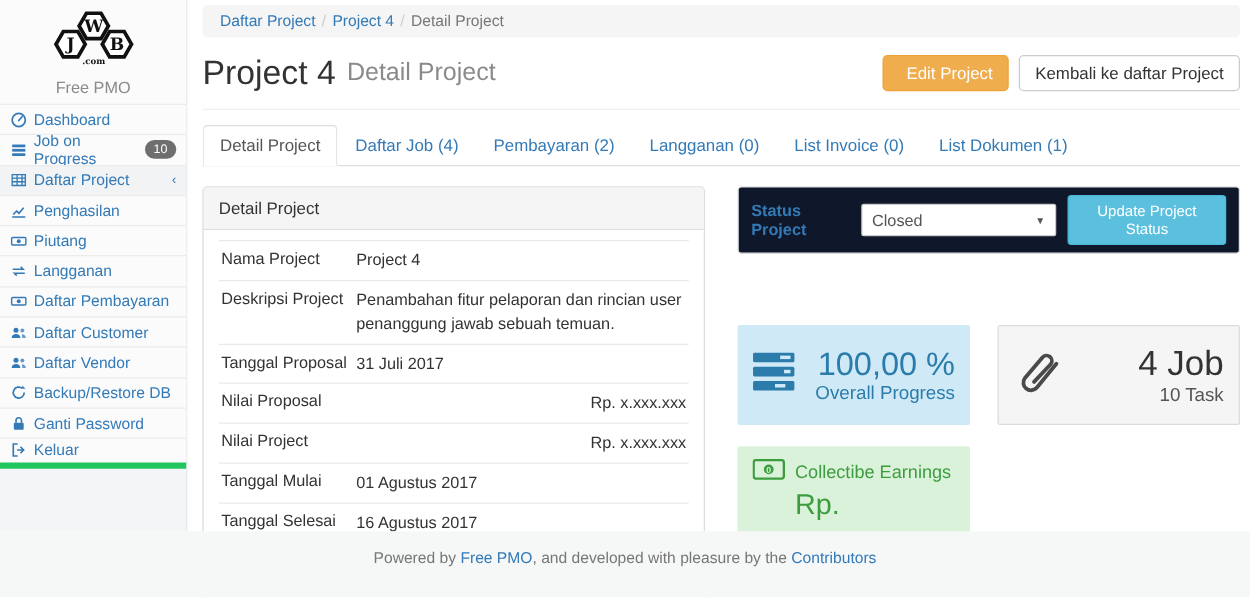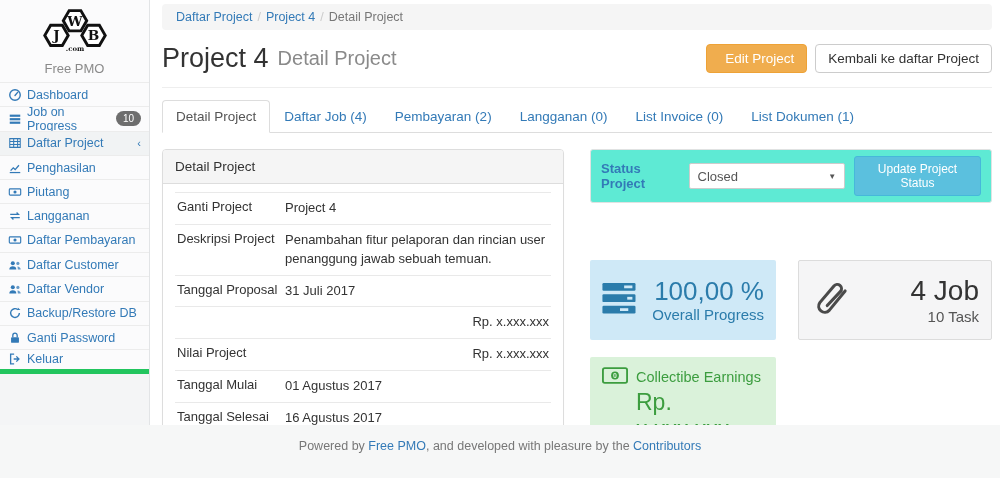--- a/index.html
+++ b/index.html
@@ -49,21 +49,21 @@
   .panel { width:402px; border:1px solid #ddd; border-radius:4px; background:#fff; flex-shrink:0; box-shadow:0 1px 1px rgba(0,0,0,.04); }
   .panel-heading { background:#f5f5f5; border-bottom:1px solid #ddd; border-radius:3px 3px 0 0; padding:9px 12px; font-size:13.5px; color:#333; }
   .panel-body { padding:8px 12px 12px; }
   .detail-row { display:flex; border-top:1px solid #e9e9e9; padding:6px 2px; font-size:13px; }
   .detail-label { width:108px; flex-shrink:0; color:#333; }
   .detail-value { flex:1; color:#333; line-height:1.45; }
   .detail-row.r-right .detail-value { text-align:right; }
 
   
   .right-col { flex:1; }
-  .status-bar { display:flex; align-items:center; gap:9px; background:#5eead4; border:1px solid #e0e2e2; border-radius:3px; padding:6px 10px; }
+  .status-bar { display:flex; align-items:center; gap:9px; background:#0f172a; border:1px solid #e0e2e2; border-radius:3px; padding:6px 10px; }
   .status-label { font-size:13px; font-weight:bold; color:#337ab7; }
   .select-box { background:#fff; border:1px solid #ccc; border-radius:2px; width:172px; height:26px; display:flex; align-items:center; padding:0 8px; font-size:13px; color:#555; cursor:pointer; }
   .select-arrow { margin-left:auto; font-size:8px; color:#555; }
   .btn-info { background:#5bc0de; border-color:#46b8da; color:#fff; font-size:12px; padding:5px 10px; border-radius:3px; }
 
   .cards-row { display:flex; gap:22px; margin-top:13px; }
   .card { border-radius:2px; display:flex; align-items:center; padding:0 12px; height:80px;margin-top:44px; }
   .card-progress { width:186px; background:#cfe9f7; color:#2b7cab; }
   .card-jobs { width:194px; background:#f5f5f6; border:1px solid #dcdcdc; }
   .card-text { flex:1; text-align:right; }
@@ -244,32 +244,33 @@
       <div class="tab">List Invoice (0)</div>
       <div class="tab">List Dokumen (1)</div>
     </div>
 
     <div class="content">
 
       <div class="panel">
         <div class="panel-heading">Detail Project</div>
         <div class="panel-body">
           <div class="detail-row">
-            <div class="detail-label">Ganti Project</div>
+            <div class="detail-label">Nama Project</div>
             <div class="detail-value">Project 4</div>
           </div>
           <div class="detail-row">
             <div class="detail-label">Deskripsi Project</div>
             <div class="detail-value">Penambahan fitur pelaporan dan rincian user penanggung jawab sebuah temuan.</div>
           </div>
           <div class="detail-row">
             <div class="detail-label">Tanggal Proposal</div>
             <div class="detail-value">31 Juli 2017</div>
           </div>
           <div class="detail-row r-right">
+            <div class="detail-label">Nilai Proposal</div>
             <div class="detail-value">Rp. x.xxx.xxx</div>
           </div>
           <div class="detail-row r-right">
             <div class="detail-label">Nilai Project</div>
             <div class="detail-value">Rp. x.xxx.xxx</div>
           </div>
           <div class="detail-row">
             <div class="detail-label">Tanggal Mulai</div>
             <div class="detail-value">01 Agustus 2017</div>
           </div>

